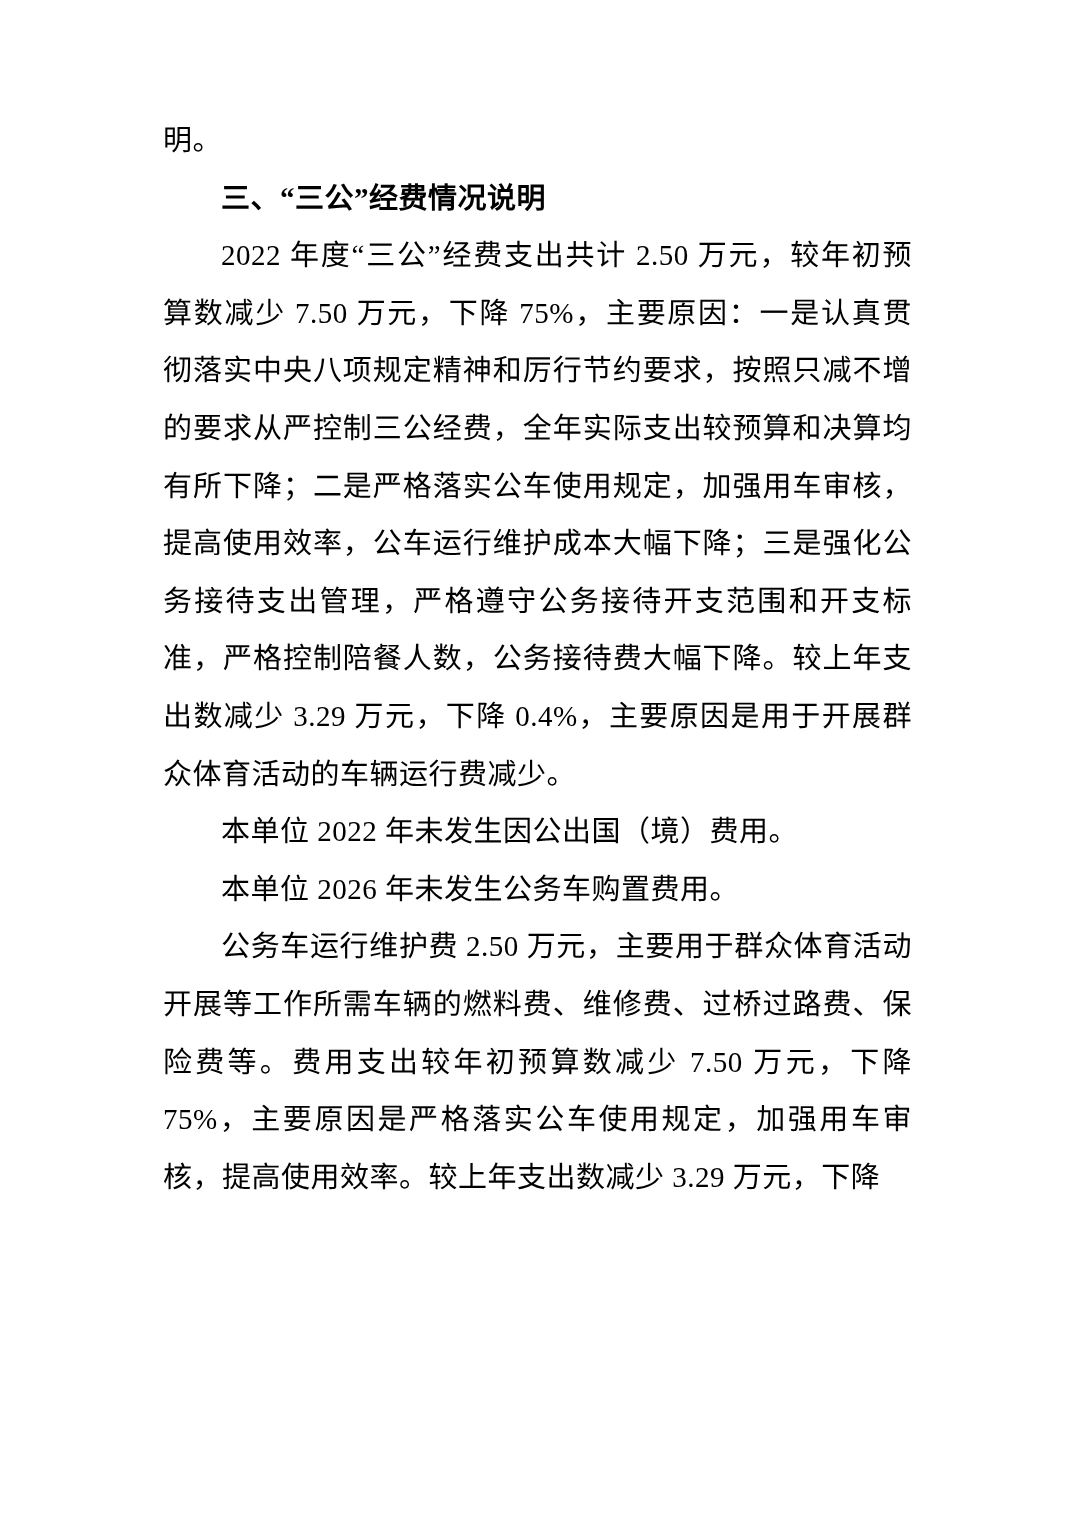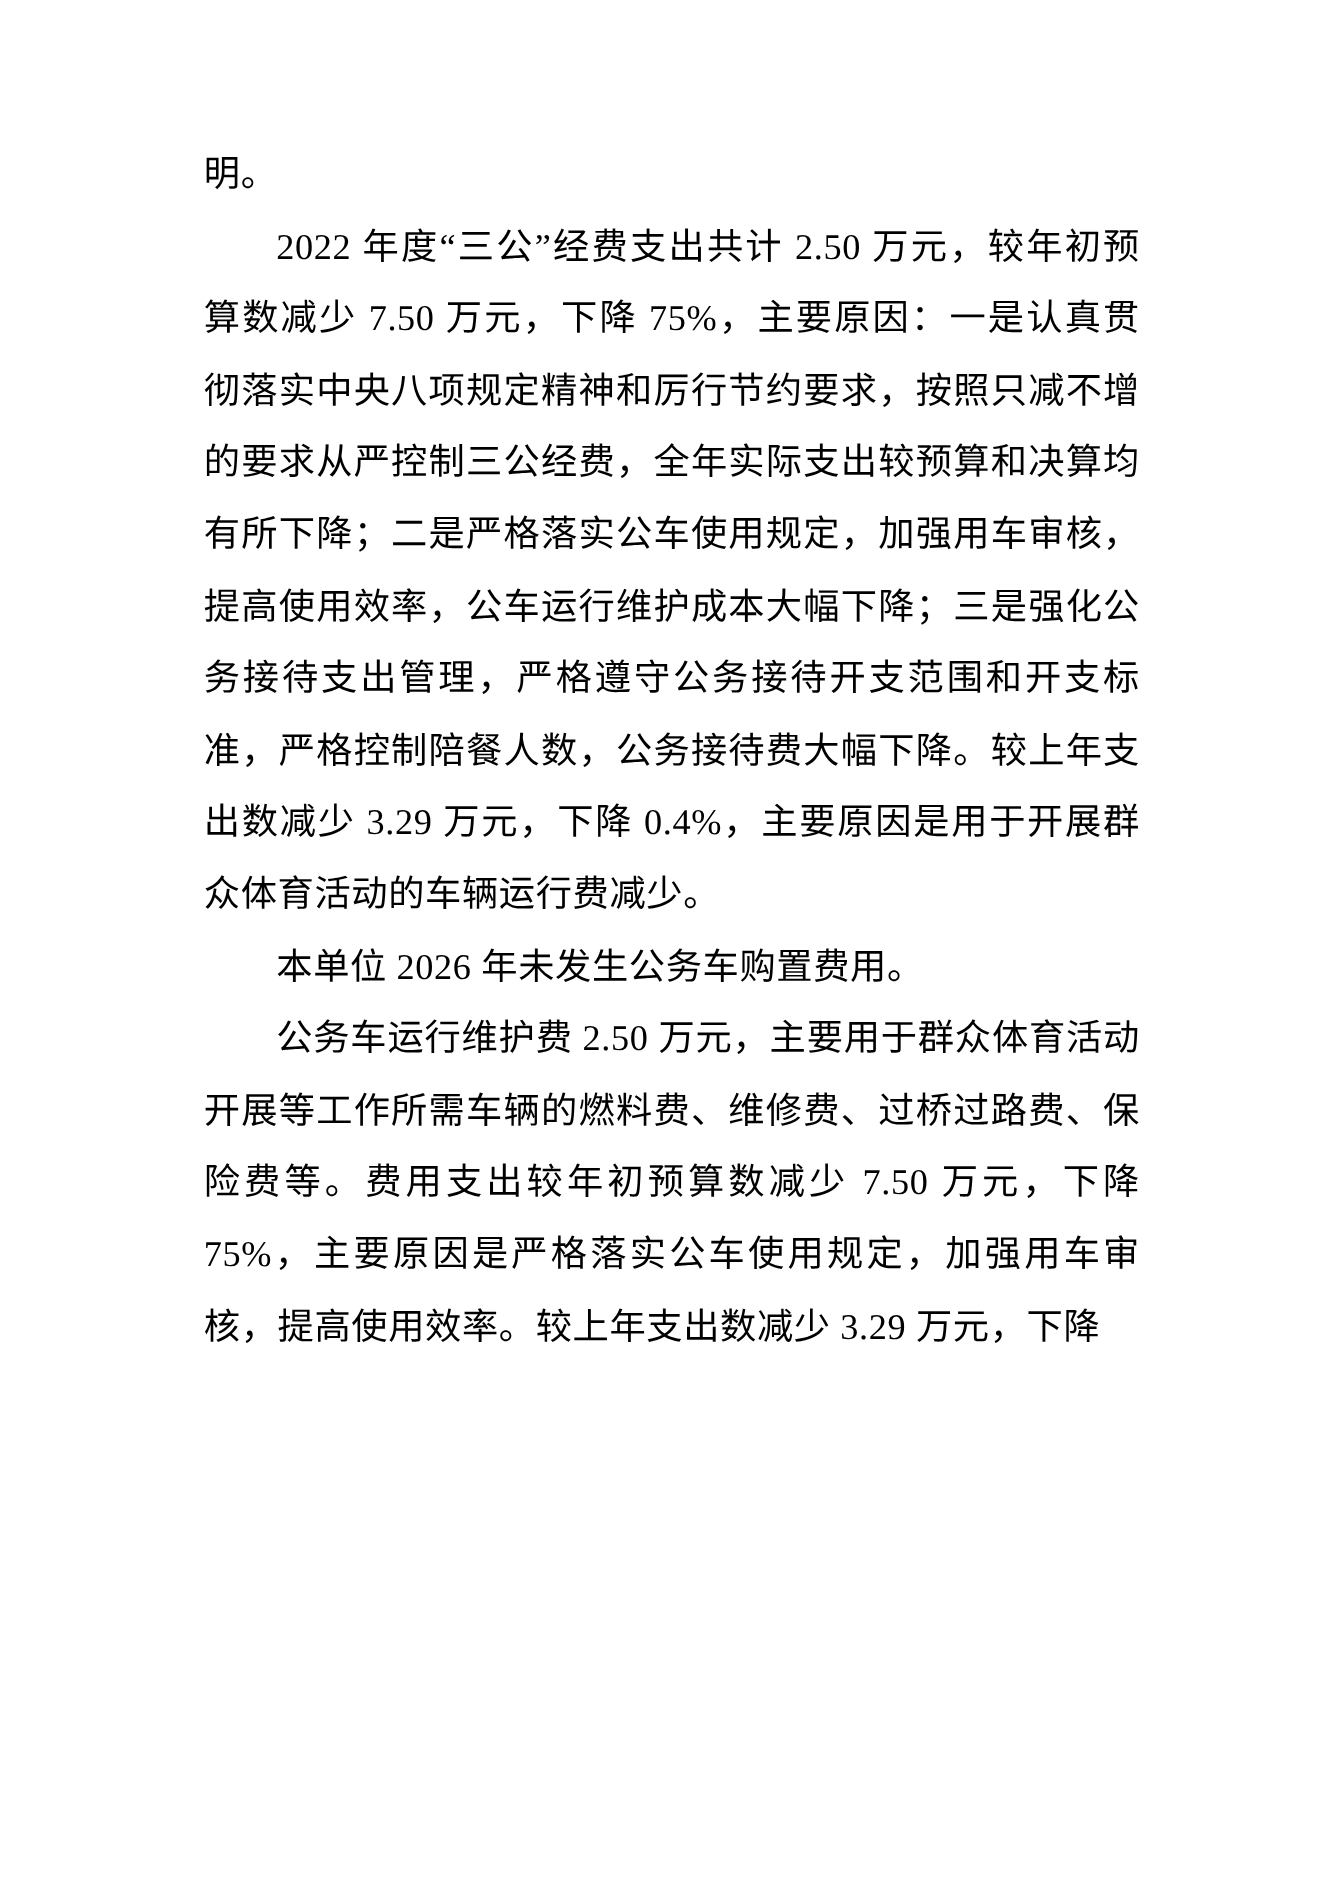--- a/index.html
+++ b/index.html
@@ -45,22 +45,24 @@
     text-align: left;
   }
 </style>
 </head>
 <body>
 
 <div class="page">
   <p class="no-indent">明。</p>
 
 
+  <p class="bold-heading">三、“三公”经费情况说明</p>
 
 
   <p class="indent">2022 年度“三公”经费支出共计 2.50 万元，较年初预算数减少 7.50 万元，下降 75%，主要原因：一是认真贯彻落实中央八项规定精神和厉行节约要求，按照只减不增的要求从严控制三公经费，全年实际支出较预算和决算均有所下降；二是严格落实公车使用规定，加强用车审核，提高使用效率，公车运行维护成本大幅下降；三是强化公务接待支出管理，严格遵守公务接待开支范围和开支标准，严格控制陪餐人数，公务接待费大幅下降。较上年支出数减少 3.29 万元，下降 0.4%，主要原因是用于开展群众体育活动的车辆运行费减少。</p>
 
 
+  <p class="indent">本单位 2022 年未发生因公出国（境）费用。</p>
 
   <p class="indent">本单位 2026 年未发生公务车购置费用。</p>
 
   <p class="indent">公务车运行维护费 2.50 万元，主要用于群众体育活动开展等工作所需车辆的燃料费、维修费、过桥过路费、保险费等。费用支出较年初预算数减少 7.50 万元，下降 75%，主要原因是严格落实公车使用规定，加强用车审核，提高使用效率。较上年支出数减少 3.29 万元，下降</p>
 </div>
 
 </body></html>

